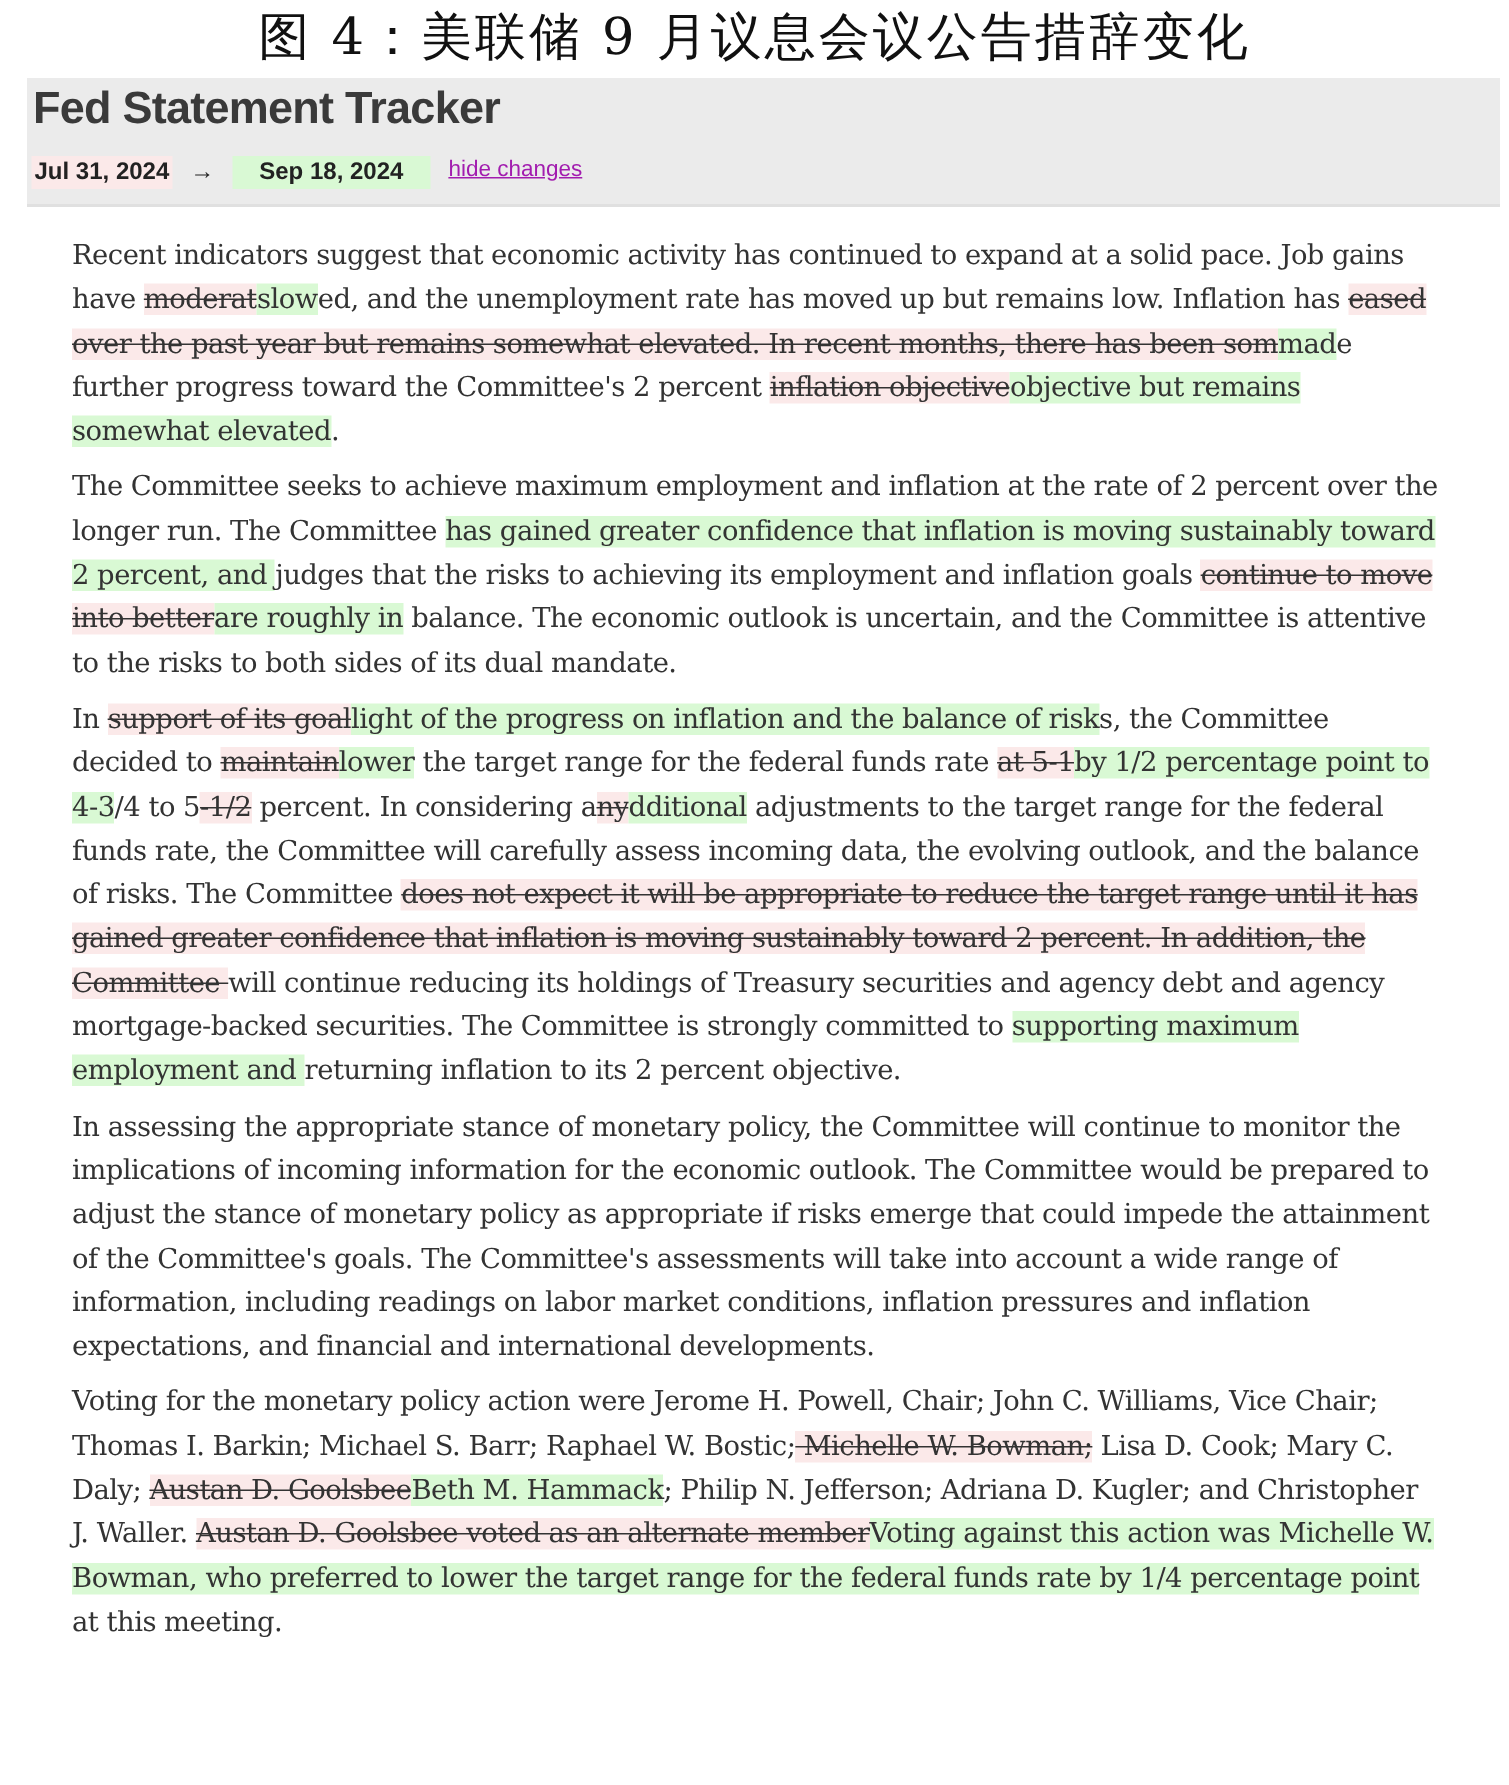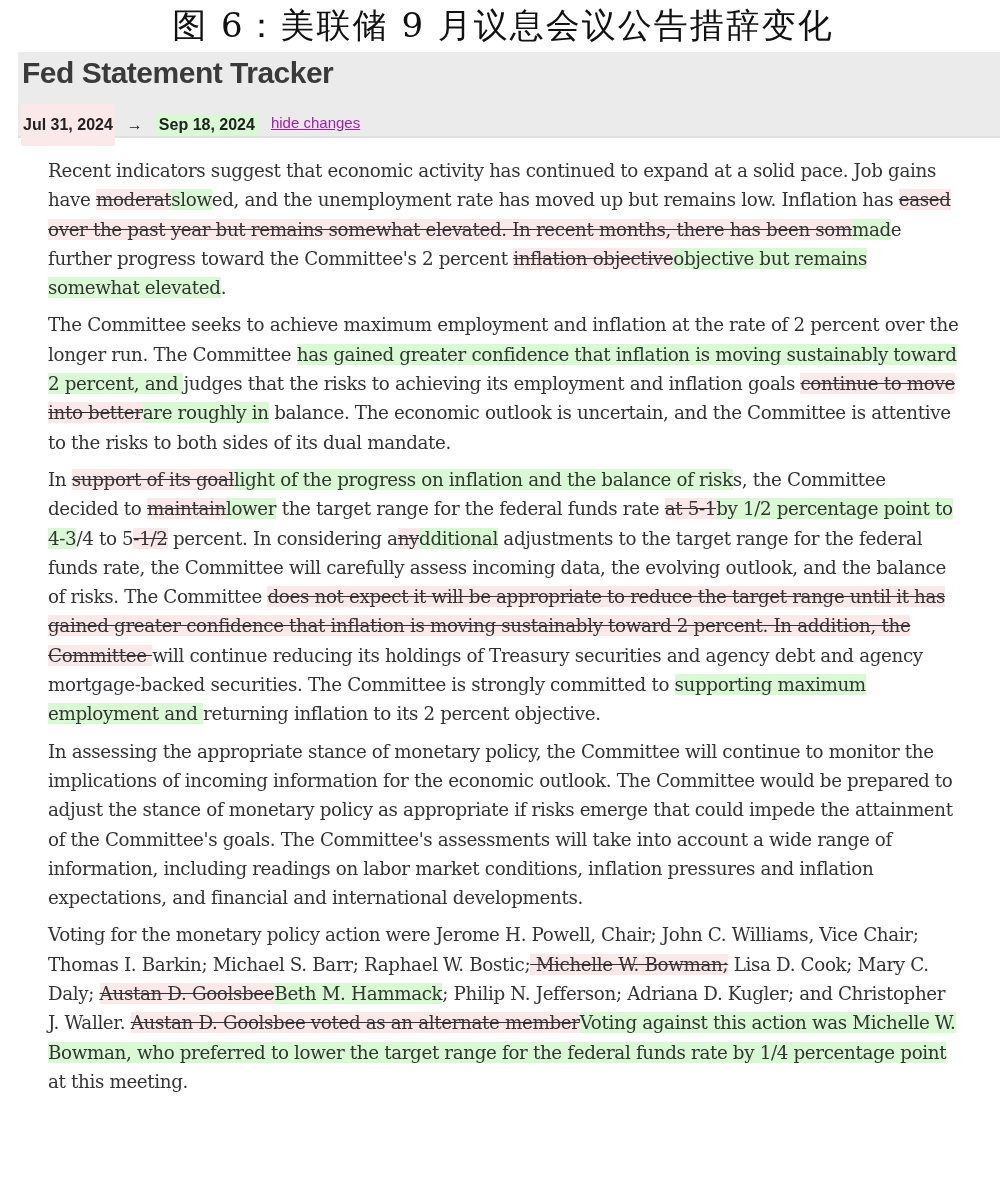--- a/index.html
+++ b/index.html
@@ -12,37 +12,37 @@
   .header {
     position: absolute; left: 18px; top: 52px; width: 982px; height: 84px;
     background: #ebebeb; border-bottom: 2px solid #e0e0e0;
     font-family: "Liberation Sans", sans-serif;
   }
   .app-title {
     position: absolute; left: 4px; top: 4px; font-size: 30px; font-weight: bold; color: #3a3a3a;
     letter-spacing: -0.5px;
   }
   .dates { position: absolute; left: 3px; top: 52px; font-size: 16px; font-weight: bold; color: #222; display: flex; align-items: center; }
-  .date-old { background: #fbe9e9; padding: 12px 2px; }
-  .date-new { background: #d9f9d4; padding: 2px 4px; }
+  .date-old { background: #fbe9e9; padding: 2px 2px; }
+  .date-new { background: #d9f9d4; padding: 2px 18px; }
   .arrow { margin: 0 12px; font-weight: normal; }
   .hide-link { font-weight: normal; font-size: 15px; color: #a21caf; text-decoration: underline; margin-left: 12px; position: relative; top: -3px; cursor: pointer; }
   .content {
     position: absolute; left: 48px; top: 156px; width: 916px;
     font-family: "DejaVu Serif", serif; font-size: 18.3px; line-height: 29.3px; color: #333;
     letter-spacing: -0.35px;
   }
   .content p { margin: 0 5px 8px 0; }
   del { background: #fbe9e9; text-decoration: line-through; text-decoration-color: #333; color: #333; }
   ins { background: #d9f9d4; text-decoration: none; color: #333; }
 </style>
 </head>
 <body>
 
-<div class="fig-title">图 6：美联储 9 月议息会议公告措辞变化</div>
+<div class="fig-title">图 4：美联储 9 月议息会议公告措辞变化</div>
 
 <div class="header">
   <div class="app-title">Fed Statement Tracker</div>
   <div class="dates">
     <span class="date-old">Jul 31, 2024</span>
     <span class="arrow">→</span>
     <span class="date-new">Sep 18, 2024</span>
     <a class="hide-link">hide changes</a>
   </div>
 </div>

